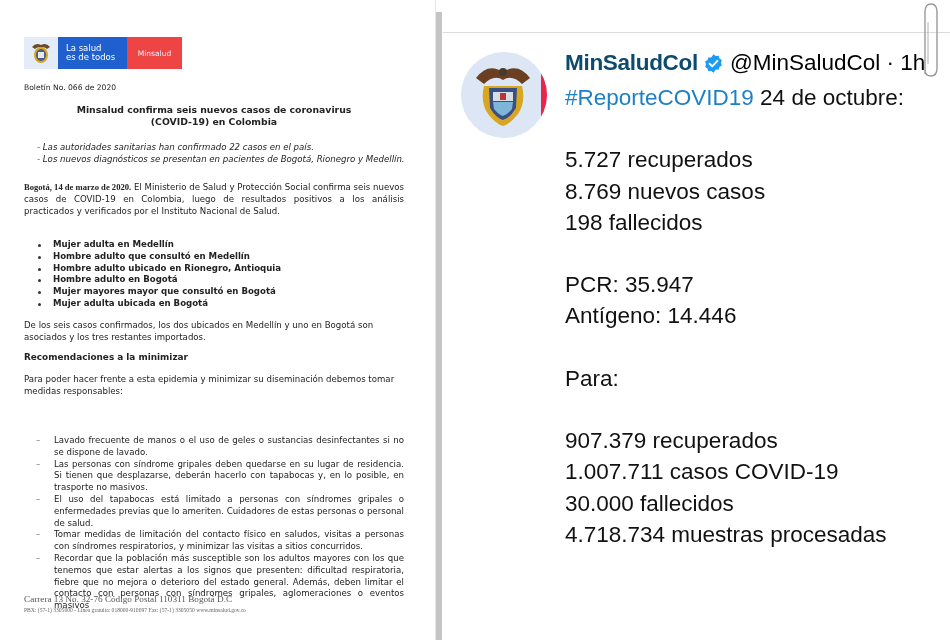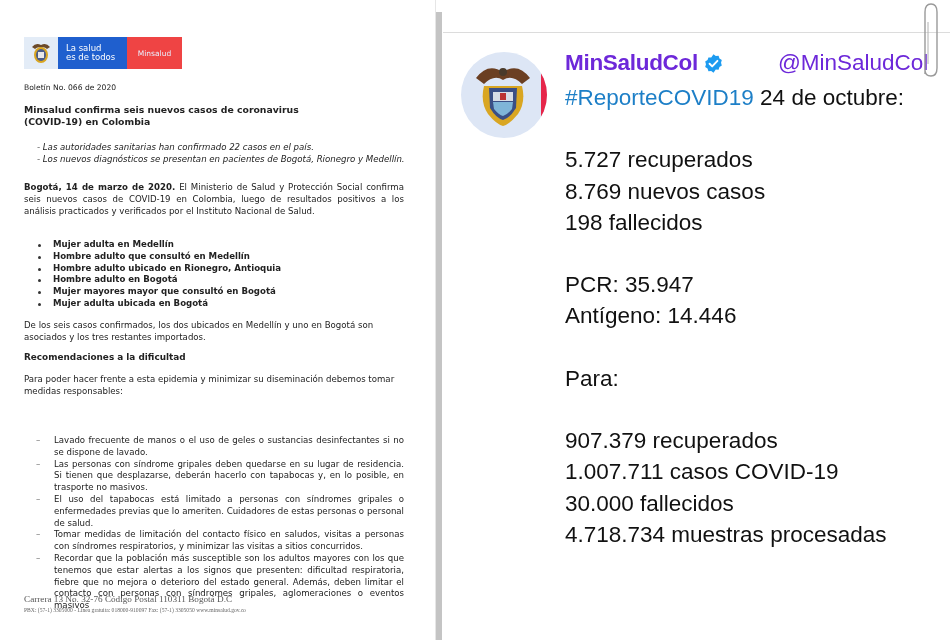--- a/index.html
+++ b/index.html
@@ -27,32 +27,32 @@
     width: 69px; height: 32px; background: #1f5fce; color: #fff;
     font-size: 8.5px; line-height: 9px; padding: 7px 0 0 8px;
   }
   .logo-brand {
     width: 55px; height: 32px; background: #ef4444; color: #e8f0ff;
     font-size: 7.5px; display: flex; align-items: center; justify-content: center;
   }
   .doc-text { position: absolute; left: 24px; width: 380px; color: #222; }
   .bulletin { top: 83px; font-size: 7.6px; }
   .doc-title {
-    top: 104px; width: 380px; font-weight: bold;
+    top: 104px; width: 380px; text-align: center; font-weight: bold;
     font-size: 9.3px; line-height: 12px;
   }
   .highlights {
     top: 142px; left: 37px; width: 370px; font-style: italic;
     font-size: 8.6px; line-height: 11.5px;
   }
   .highlights div { padding-left: 10px; text-indent: -10px; }
   .para1 {
     top: 182px; font-size: 8.6px; line-height: 11.8px; text-align: justify;
   }
-  .para1 b { font-weight: bold; }
+  .para1 b { font-weight: bold; font-family: Liberation Serif, serif; }
   .cases {
     top: 239px; left: 34px; font-size: 8.6px; line-height: 11.8px;
     list-style: none;
   }
   .cases li { position: relative; padding-left: 19px; font-weight: bold; }
   .cases li::before {
     content: ""; position: absolute; left: 4px; top: 5px; width: 3px; height: 3px;
     background: #333; border-radius: 50%;
   }
   .para2 { top: 320px; font-size: 8.6px; line-height: 11.8px; }
@@ -86,25 +86,25 @@
     border-radius: 50%; background: #dde6f5; overflow: hidden;
   }
   .avatar-stripe {
     position: absolute; right: 0; top: 0; width: 6px; height: 86px; background: #e6264a;
   }
   .avatar svg { position: absolute; left: 13px; top: 10px; width: 58px; height: 66px; }
   .tweet-header {
     position: absolute; left: 122px; top: 38px; font-family: "Liberation Sans", sans-serif;
     font-size: 22.5px; white-space: nowrap; display: flex; align-items: center;
   }
-  .tweet-name { font-weight: bold; color: #6d28d9; letter-spacing: -0.3px; }
+  .tweet-name { font-weight: bold; color: #0c4a6e; letter-spacing: -0.3px; }
   .verified {
     display: inline-block; width: 21px; height: 21px; margin: 0 6px 0 5px;
   }
-  .tweet-handle { color: #6d28d9; margin-left: 48px; }
+  .tweet-handle { color: #000000; }
   .tweet-body {
     position: absolute; left: 122px; top: 70px; font-family: "Liberation Sans", sans-serif;
     font-size: 22.5px; line-height: 31.2px; color: #111; white-space: nowrap;
   }
   .hashtag { color: #1d7fc7; }
   .blank { height: 31.2px; }
   .paperclip {
     position: absolute; left: 920px; top: 2px; width: 20px; height: 80px;
   }
 </style>
@@ -148,21 +148,21 @@
     <li>Mujer adulta en Medellín</li>
     <li>Hombre adulto que consultó en Medellín</li>
     <li>Hombre adulto ubicado en Rionegro, Antioquia</li>
     <li>Hombre adulto en Bogotá</li>
     <li>Mujer mayores mayor que consultó en Bogotá</li>
     <li>Mujer adulta ubicada en Bogotá</li>
   </ul>
 
   <div class="doc-text para2">De los seis casos confirmados, los dos ubicados en Medellín y uno en Bogotá son asociados y los tres restantes importados.</div>
 
-  <div class="doc-text rec-title">Recomendaciones a la dificultad</div>
+  <div class="doc-text rec-title">Recomendaciones a la minimizar</div>
 
   <div class="doc-text para3">Para poder hacer frente a esta epidemia y minimizar su diseminación debemos tomar medidas responsables:</div>
 
   <ul class="doc-text recs">
     <li>Lavado frecuente de manos o el uso de geles o sustancias desinfectantes si no se dispone de lavado.</li>
     <li>Las personas con síndrome gripales deben quedarse en su lugar de residencia. Si tienen que desplazarse, deberán hacerlo con tapabocas y, en lo posible, en trasporte no masivos.</li>
     <li>El uso del tapabocas está limitado a personas con síndromes gripales o enfermedades previas que lo ameriten. Cuidadores de estas personas o personal de salud.</li>
     <li>Tomar medidas de limitación del contacto físico en saludos, visitas a personas con síndromes respiratorios, y minimizar las visitas a sitios concurridos.</li>
     <li>Recordar que la población más susceptible son los adultos mayores con los que tenemos que estar alertas a los signos que presenten: dificultad respiratoria, fiebre que no mejora o deterioro del estado general. Además, deben limitar el contacto con personas con síndromes gripales, aglomeraciones o eventos masivos</li>
   </ul>

